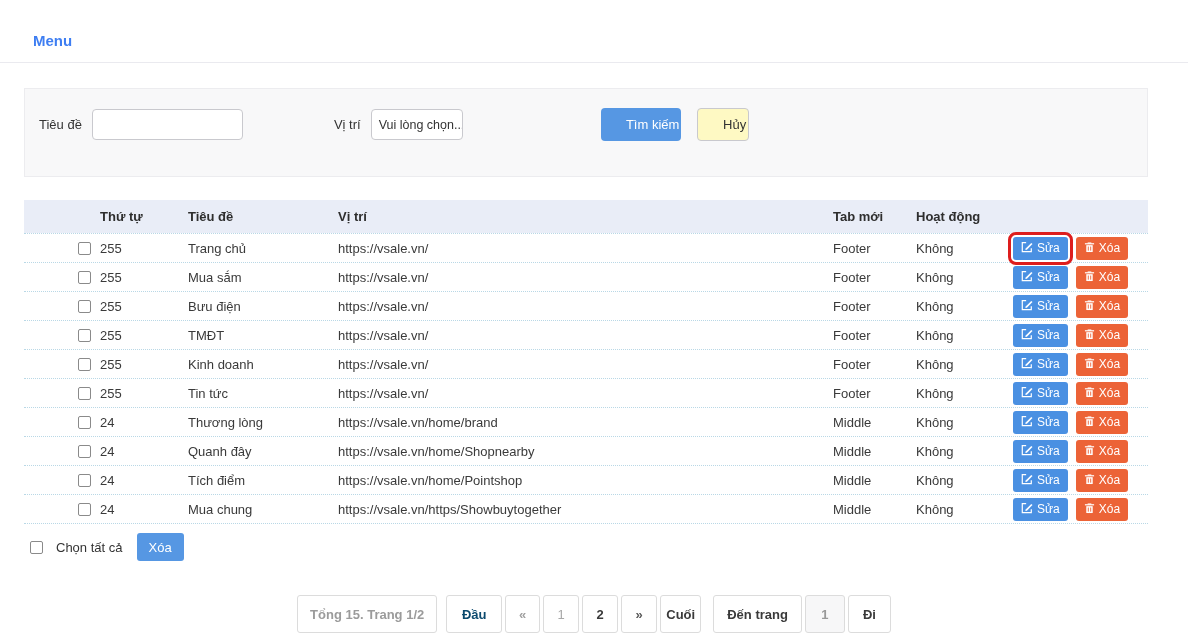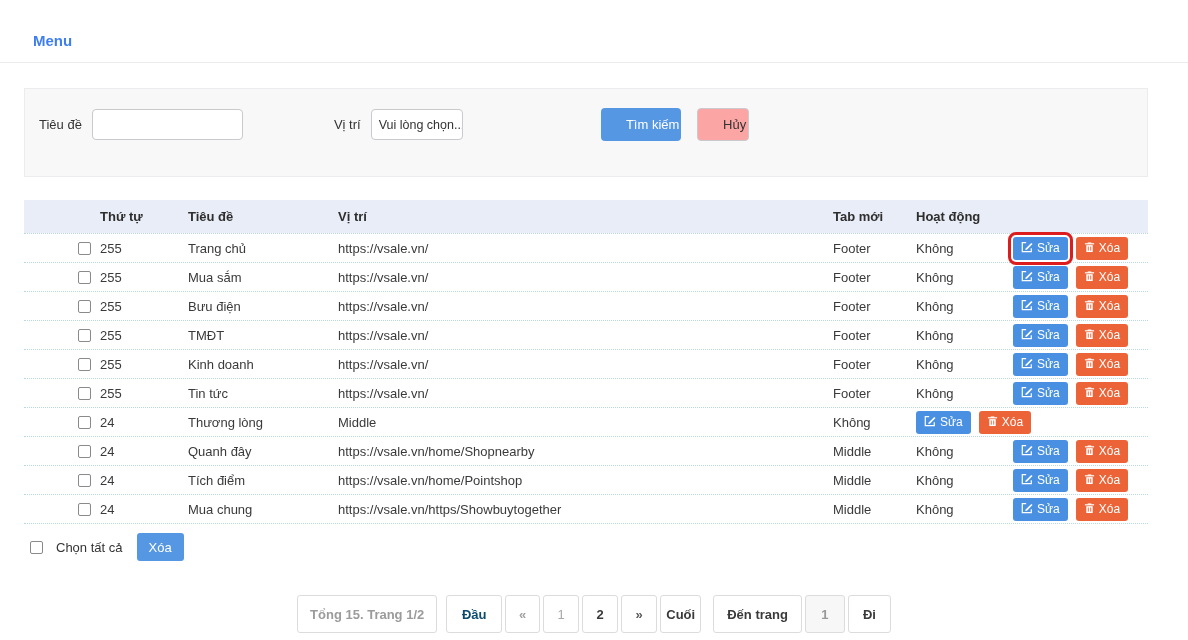--- a/index.html
+++ b/index.html
@@ -15,21 +15,21 @@
 
   
   .filter { margin:25px 24px 0 24px; width:1124px; height:89px; background:#f8f8f9; border:1px solid #ececef; padding:19px 0 0 14px; }
   .filter-row { display:flex; align-items:center; }
   .f-label { font-size:13px; color:#333; }
   .f-input { margin-left:10px; width:151px; height:31px; border:1px solid #c9c9ce; border-radius:4px; background:#fff; padding:0 8px; font-size:13px; font-family:inherit; }
   .f-select { margin-left:10px; width:92px; height:31px; border:1px solid #c9c9ce; border-radius:4px; background:#fff; display:flex; align-items:center; justify-content:space-between; padding:0 7px; font-size:12.5px; cursor:pointer; white-space:nowrap; overflow:hidden; }
   .pos-label { margin-left:91px; }
   .btn { border:none; border-radius:4px; font-size:13px; font-family:inherit; cursor:pointer;padding-left:24px; }
   .btn-search { margin-left:138px; width:80px; height:33px; background:#5697e3; color:#fff; }
-  .btn-cancel { margin-left:16px; width:52px; height:33px; background:#fca5a5; color:#333; border:1px solid #c9c9ce; }
+  .btn-cancel { margin-left:16px; width:52px; height:33px; background:#fef9c3; color:#333; border:1px solid #c9c9ce; }
 
   
   .table { margin:23px 24px 0 24px; width:1124px; }
   .tgrid { display:grid; grid-template-columns:28px 88px 150px 495px 83px 97px 1fr; align-items:center;padding-left:48px; }
   .thead { height:33px; background:#e9edf7; font-weight:bold; font-size:13px; color:#2e2e2e; }
   .tbody { border-top:1px dotted #b9d8e6; }
   .trow { height:29px; border-bottom:1px dotted #b9d8e6; font-size:13px; color:#3a3a3a; }
   .cell-check { padding-left:6px; }
   .cb { appearance:none; -webkit-appearance:none; width:13px; height:13px; border:1px solid #8a8a8a; border-radius:2px; background:#fff; cursor:pointer; display:block; }
   .actions { display:flex; gap:8px; align-items:center; }
@@ -288,20 +288,21 @@
       </button>
     </div>
   </div>
 
   <div class="tgrid trow">
     <div class="cell-check">
       <input type="checkbox" class="cb" style="">
     </div>
     <div>24</div>
     <div>Thương lòng</div>
+    <div>https://vsale.vn/home/brand</div>
     <div>Middle</div>
     <div>Không</div>
     <div class="actions">
       <button class="act-btn act-edit">
         <span class="ico">
           <svg width="12" height="12" viewBox="0 0 14 14">
                 <path d="M12 8.5 V12.5 H1.5 V2 H6" fill="none" stroke="#fff" stroke-width="1.4"></path>
                 <path d="M5.5 8.7 L12 2.2 L13.4 3.6 L6.9 10.1 L5 10.6 Z" fill="#fff"></path>
               </svg>
         </span>

